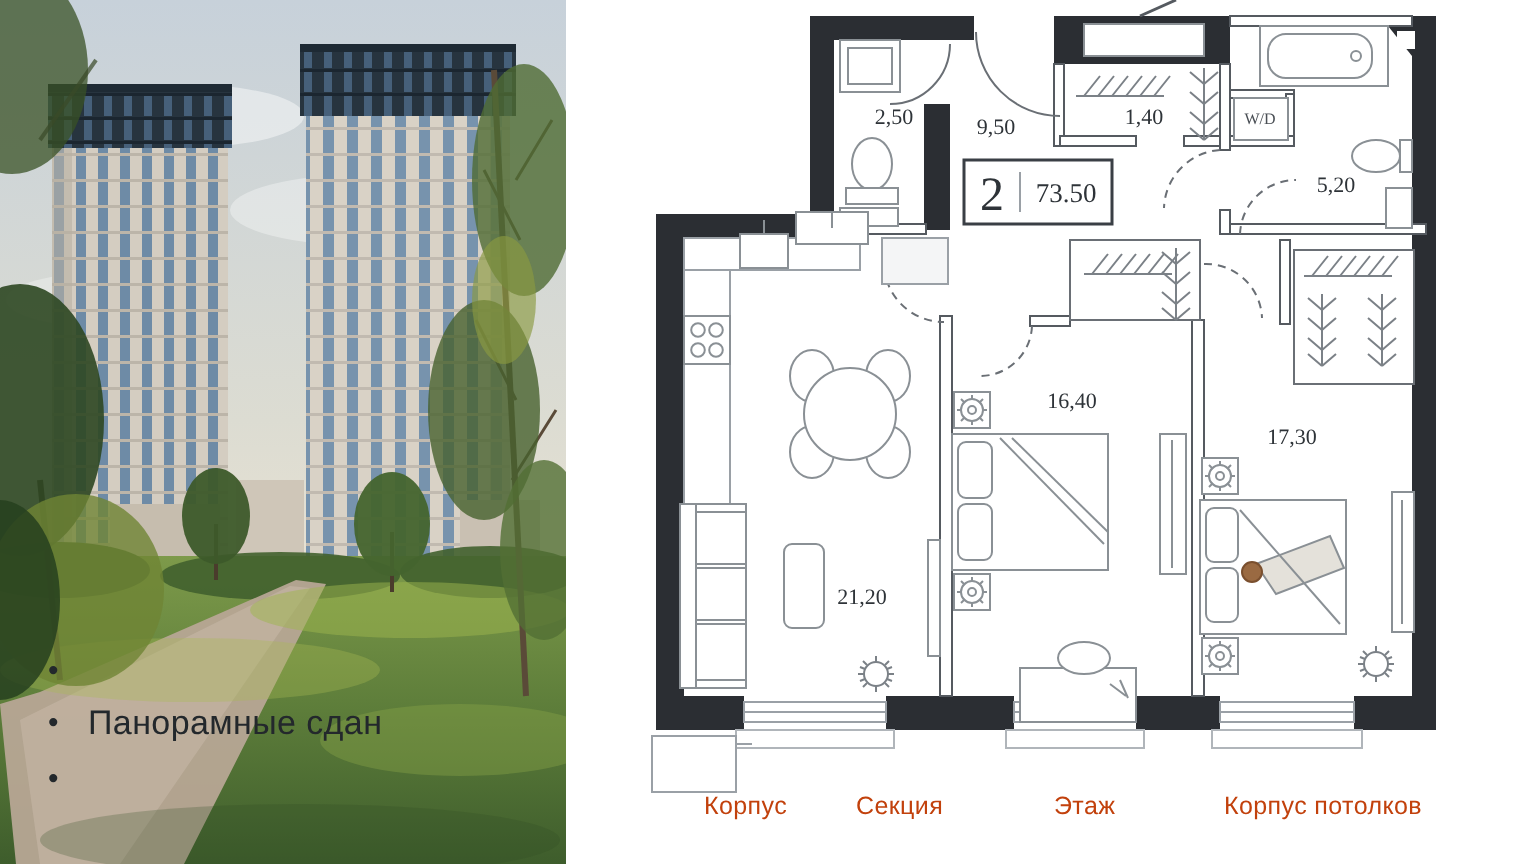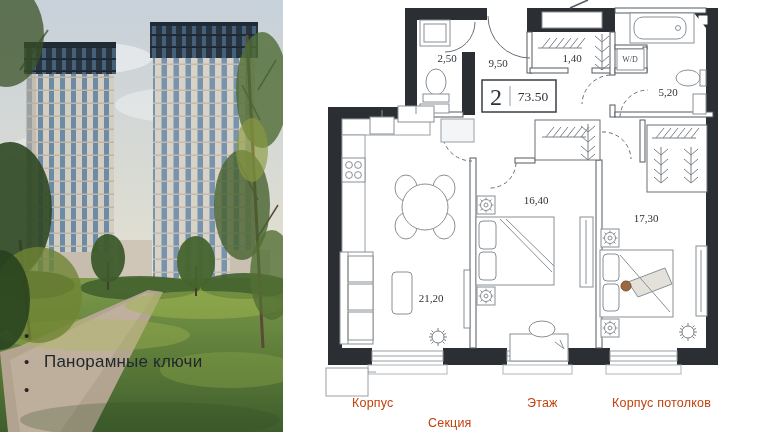--- a/index.html
+++ b/index.html
@@ -14,21 +14,21 @@
     color:#23282c;font-size:17px;line-height:1.22;font-weight:400;
     letter-spacing:.2px;
   }
   .feature{display:flex;margin-bottom:7px;}
   .bullet{width:20px;flex:0 0 20px;font-size:15px;padding-top:1px;color:#23282c;}
   .ft span{display:block;}
   .plan-panel{position:absolute;left:320px;top:0;width:448px;height:410px;}
   .footer-label{
     position:absolute;top:396px;color:#c2410c;font-size:12.5px;letter-spacing:.2px;
   }
-  .fl1{left:352px;} .fl2{left:428px;margin-top:20px;} .fl3{left:527px;text-align:center;} .fl4{left:612px;}
+  .fl1{left:352px;} .fl2{left:428px;} .fl3{left:527px;text-align:center;} .fl4{left:612px;}
 </style>
 </head>
 <body>
 
 <div class="photo-panel">
   <svg width="283" height="432" viewBox="0 0 283 432">
     <defs>
       <linearGradient id="sky" x1="0" y1="0" x2="0" y2="1">
         <stop offset="0" stop-color="#c7d1da"></stop>
         <stop offset="0.7" stop-color="#dcdcd2"></stop>
@@ -127,21 +127,21 @@
     <ellipse cx="150" cy="420" rx="130" ry="18" fill="#2f4a24" opacity="0.25"></ellipse>
   </svg>
 
   <div class="features">
     <div class="feature">
       <span class="bullet">•</span>
     </div>
     <div class="feature">
       <span class="bullet">•</span>
       <span class="ft">
-          <span>Панорамные ключи</span>
+          <span>Панорамные сдан</span>
           <span></span>
         </span>
     </div>
     <div class="feature">
       <span class="bullet">•</span>
     </div>
   </div>
 </div>
 
 <div class="plan-panel">

